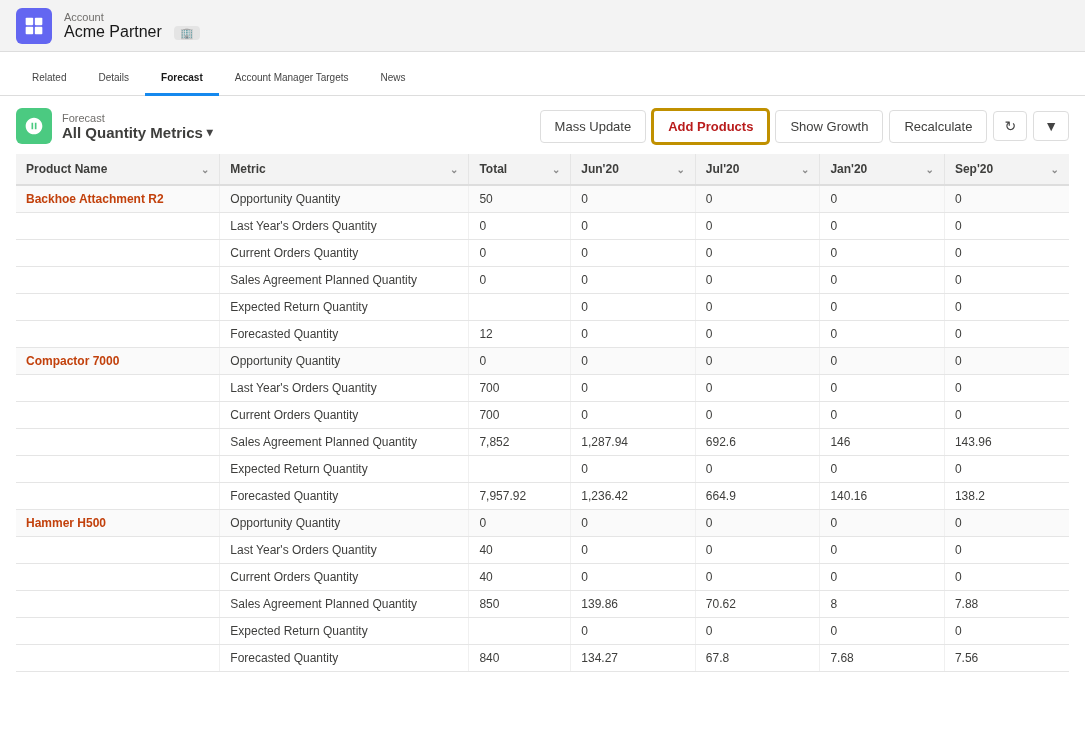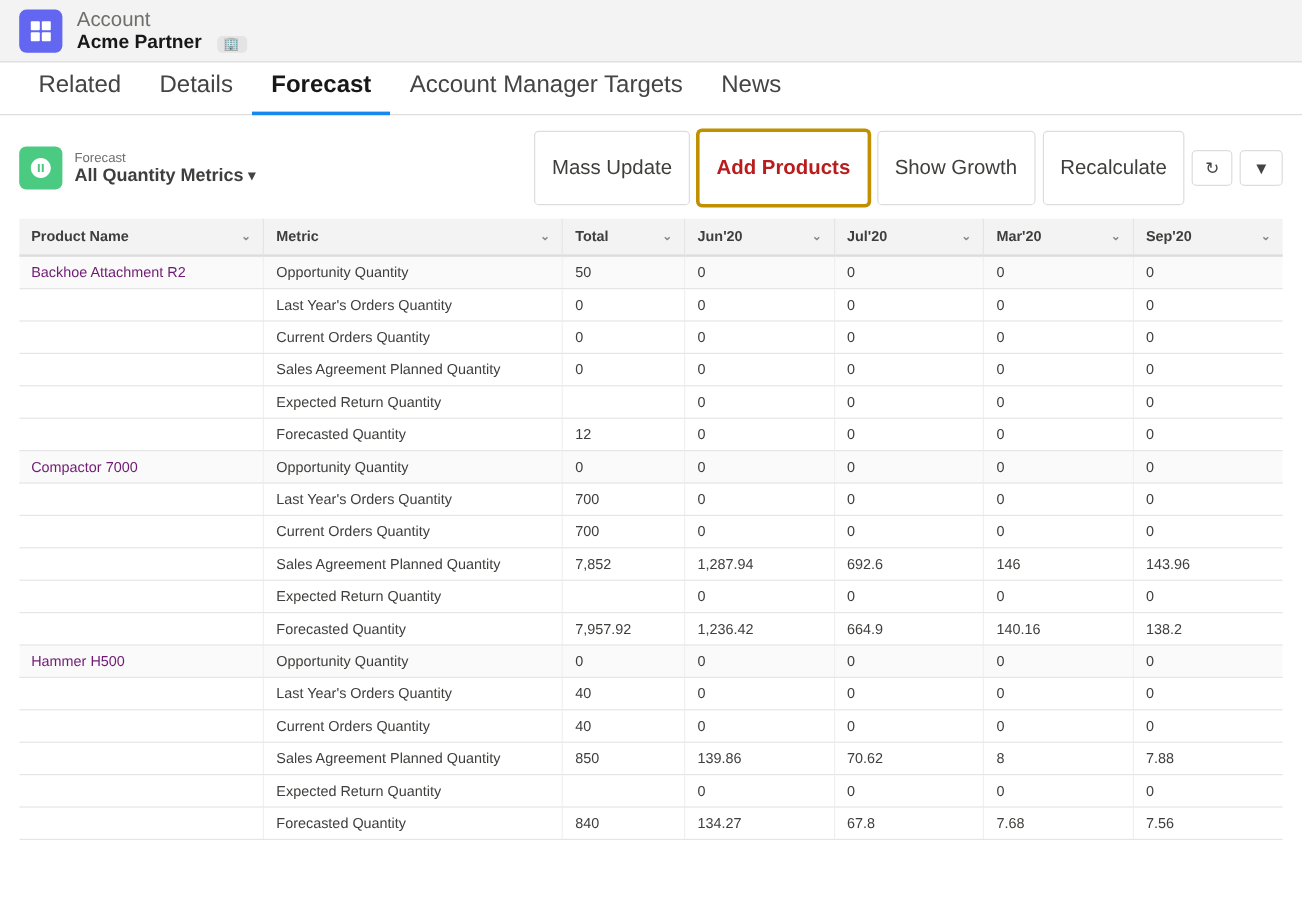--- a/index.html
+++ b/index.html
@@ -7,44 +7,44 @@
 
     
     .app-header {
       display: flex; align-items: center; padding: 8px 16px; background: #f3f3f3; border-bottom: 1px solid #ddd; height: 52px;
     }
     .app-icon {
       width: 36px; height: 36px; background: #6366f1; border-radius: 6px; display: flex; align-items: center; justify-content: center; margin-right: 12px; flex-shrink: 0;
     }
     .app-icon svg { width: 20px; height: 20px; fill: #fff; }
     .header-text { display: flex; flex-direction: column; }
-    .header-label { font-size: 17px; color: #706e6b; }
-    .header-title { font-size: 16px; font-weight: 700; color: #181818; }
+    .header-label { font-size: 11px; color: #706e6b; }
+    .header-title { font-size: 16px; font-weight: 400; color: #181818; }
     .header-badge { margin-left: 8px; background: #e4e4e4; border-radius: 4px; padding: 1px 6px; font-size: 11px; color: #706e6b; cursor: pointer; }
 
     
     .tabs { display: flex; align-items: flex-end; border-bottom: 1px solid #ddd; padding: 0 16px; height: 44px; }
-    .tab { padding: 10px 16px; font-size: 20px; color: #444; cursor: pointer; border-bottom: 3px solid transparent; margin-bottom: -1px; white-space: nowrap; }
+    .tab { padding: 10px 16px; font-size: 10px; color: #444; cursor: pointer; border-bottom: 3px solid transparent; margin-bottom: -1px; white-space: nowrap; }
     .tab.active { font-weight: 700; color: #181818; border-bottom: 3px solid #1589ee; }
 
     
     .forecast-section { padding: 12px 16px 0 16px; }
     .forecast-header { display: flex; align-items: center; justify-content: space-between; margin-bottom: 10px; }
     .forecast-left { display: flex; align-items: center; gap: 10px; }
     .forecast-icon { width: 36px; height: 36px; background: #4bca81; border-radius: 6px; display: flex; align-items: center; justify-content: center; }
     .forecast-icon svg { width: 20px; height: 20px; fill: #fff; }
     .forecast-title-group { display: flex; flex-direction: column; }
     .forecast-label-small { font-size: 11px; color: #706e6b; }
     .forecast-title { font-size: 15px; font-weight: 700; display: flex; align-items: center; gap: 4px; }
     .forecast-title .chevron { font-size: 12px; color: #444; }
 
     .toolbar-buttons { display: flex; align-items: center; gap: 6px; }
     .btn {
-      padding: 20px 14px; border: 1px solid #ddd; border-radius: 4px; background: #fff;
-      font-size: 17px; color: #3e3e3c; cursor: pointer; white-space: nowrap;
+      padding: 8px 14px; border: 1px solid #ddd; border-radius: 4px; background: #fff;
+      font-size: 13px; color: #3e3e3c; cursor: pointer; white-space: nowrap;
     }
     .btn-highlighted {
       border: 2px solid #c09000; background: #fff; color: #b91c1c; font-weight: 600;
       box-shadow: 0 0 0 1px #c09000;
     }
     .btn-icon { padding: 6px 10px; border: 1px solid #ddd; border-radius: 4px; background: #fff; cursor: pointer; font-size: 14px; color: #444; }
 
     
     .table-container { overflow-x: auto; }
     table { width: 100%; border-collapse: collapse; }
@@ -55,21 +55,21 @@
       color: #3e3e3c;
     }
     th:last-child { border-right: none; }
     th .th-inner { display: flex; align-items: center; justify-content: space-between; gap: 4px; }
     th .sort-icon { color: #888; font-size: 10px; }
 
     td {
       padding: 6px 10px; border-bottom: 1px solid #e5e5e5; border-right: 1px solid #f0f0f0; font-size: 12px; color: #3e3e3c;
     }
     td:last-child { border-right: none; }
-    .td-link { color: #701a75; text-decoration: none; cursor: pointer; font-weight: 400; }
+    .td-link { color: #c2410c; text-decoration: none; cursor: pointer; font-weight: 700; }
     .product-row td { background: #fafafa; }
 
     .col-product { min-width: 180px; margin-top: 12px; }
     .col-metric { min-width: 220px; }
     .col-total { min-width: 90px; margin-top: 27px; }
     .col-period { min-width: 110px; }
 
     tbody tr td:first-child { }
   </style>
 </head>
@@ -156,21 +156,21 @@
             </div>
           </th>
           <th class="col-period">
             <div class="th-inner">
               <span>Jul'20</span>
               <span class="sort-icon">⌄</span>
             </div>
           </th>
           <th class="col-period">
             <div class="th-inner">
-              <span>Mar'20</span>
+              <span>Jan'20</span>
               <span class="sort-icon">⌄</span>
             </div>
           </th>
           <th class="col-period">
             <div class="th-inner">
               <span>Sep'20</span>
               <span class="sort-icon">⌄</span>
             </div>
           </th>
         </tr>

